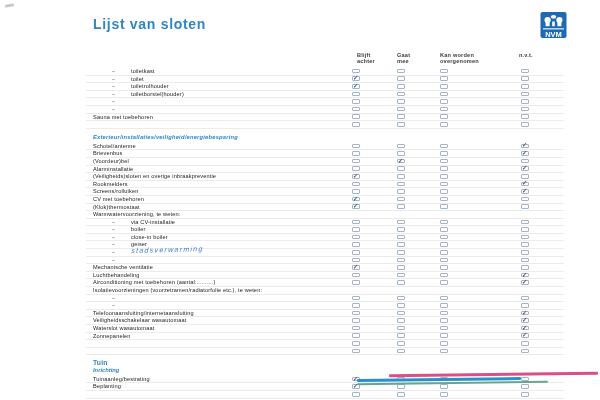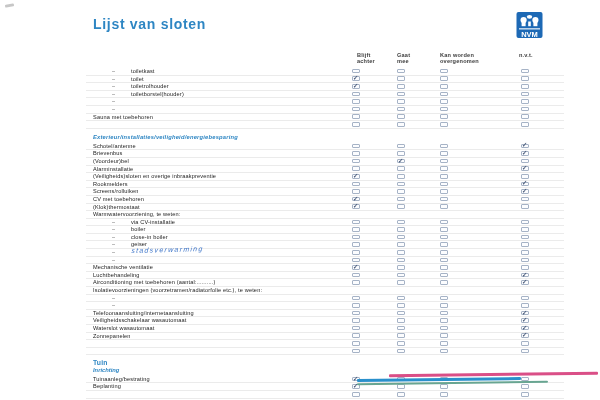--- a/index.html
+++ b/index.html
@@ -2,21 +2,21 @@
 <html style="--brand-blue: #2e86c3; --logo-blue: #1d69b5; --handwriting-blue: #3f76c9; --stripe-pink: #da4f87; --stripe-blue: #2a90cc; --stripe-teal: #68a591;"><head>
 <meta charset="utf-8">
 <style>
   html,body{margin:0;padding:0;background:#fff;}
   .page{position:relative;width:600px;height:400px;background:#ffffff;overflow:hidden;
         font-family:"Liberation Sans",sans-serif;}
   .artifact{position:absolute;left:5px;top:4px;width:9px;height:3px;background:#909090;
             opacity:.5;transform:rotate(-10deg);border-radius:1px;}
   .title{position:absolute;left:93px;top:16px;margin:0;font-size:14px;font-weight:bold;
          color:var(--brand-blue,#2e86c3);letter-spacing:.7px;}
-  .logo{position:absolute;left:516px;top:12px;width:27px;height:28px;}
+  .logo{position:absolute;left:540px;top:12px;width:27px;height:28px;}
   .ch{position:absolute;font-size:5.6px;line-height:6.2px;font-weight:bold;color:#3d3d3d;
       letter-spacing:.2px;white-space:nowrap;}
   .ch.c0{left:357px;top:52px;} .ch.c1{left:397px;top:52px;}
   .ch.c2{left:440px;top:52px;} .ch.c3{left:519px;top:52px;}
   .table{position:absolute;left:86px;top:68px;width:478px;}
   .row{position:relative;height:6.6px;border-bottom:0.8px solid #ebebeb;}
   .dash{position:absolute;left:26px;top:0;font-size:5.4px;line-height:6.4px;color:#555;}
   .lbl{position:absolute;left:7px;top:0;font-size:5.6px;line-height:6.6px;color:#1d1d1d;
        letter-spacing:.15px;white-space:nowrap;}
   .lbl.sub{left:45px;}

